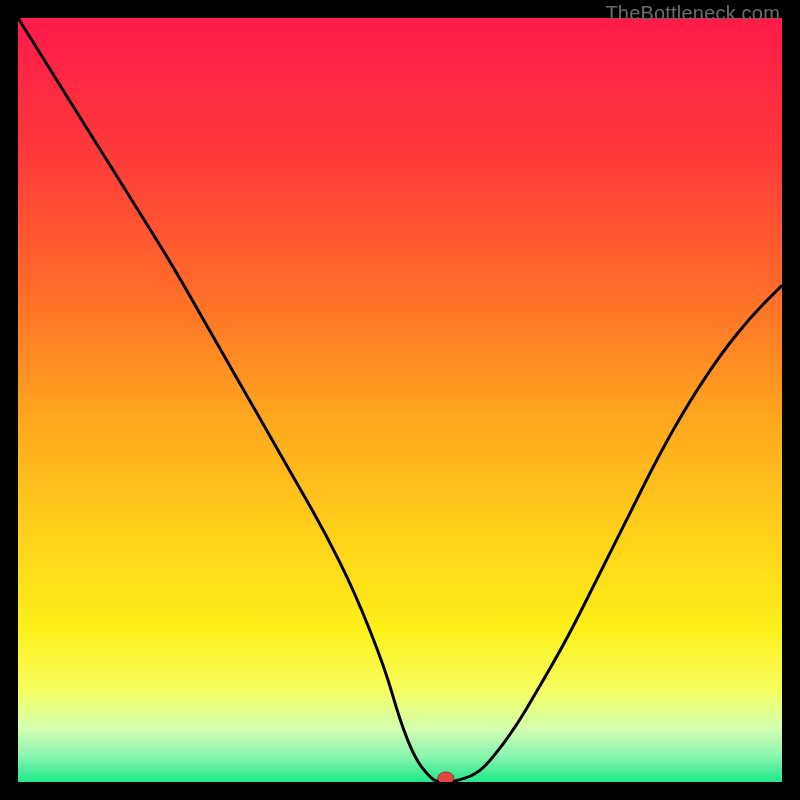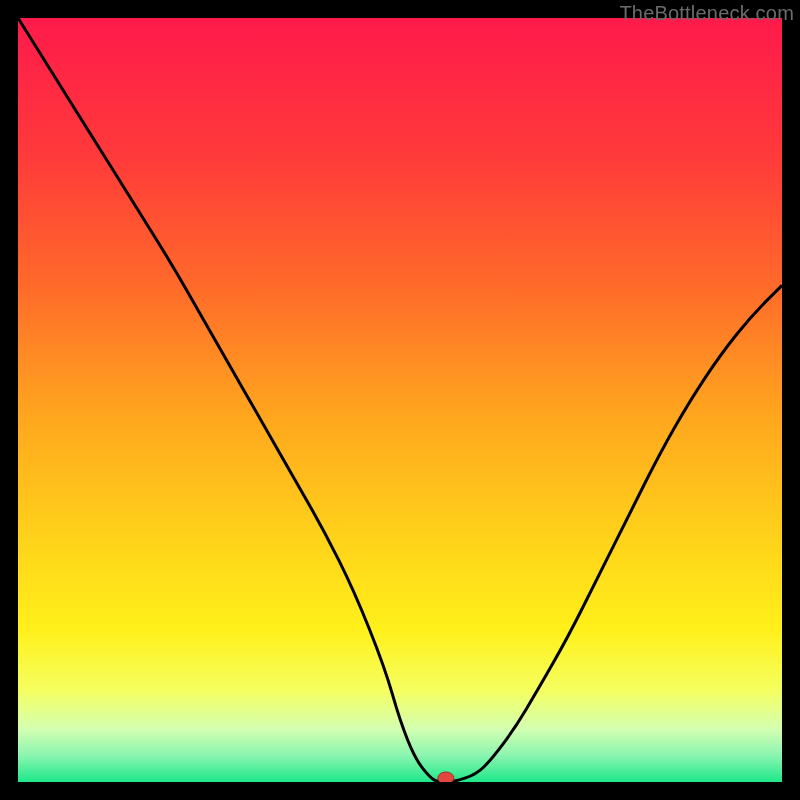--- a/index.html
+++ b/index.html
@@ -14,21 +14,21 @@
     position: absolute;
     left: 18px;
     top: 18px;
     width: 764px;
     height: 764px;
     background: #000;
   }
   .watermark {
     position: absolute;
     top: 2px;
-    right: 6px;
+    right: 20px;
     font-family: Arial, Helvetica, sans-serif;
     font-size: 20px;
     color: #6b6b6b;
     letter-spacing: 0.2px;
   }
   svg {
     position: absolute;
     left: 18px;
     top: 18px;
     width: 764px;

